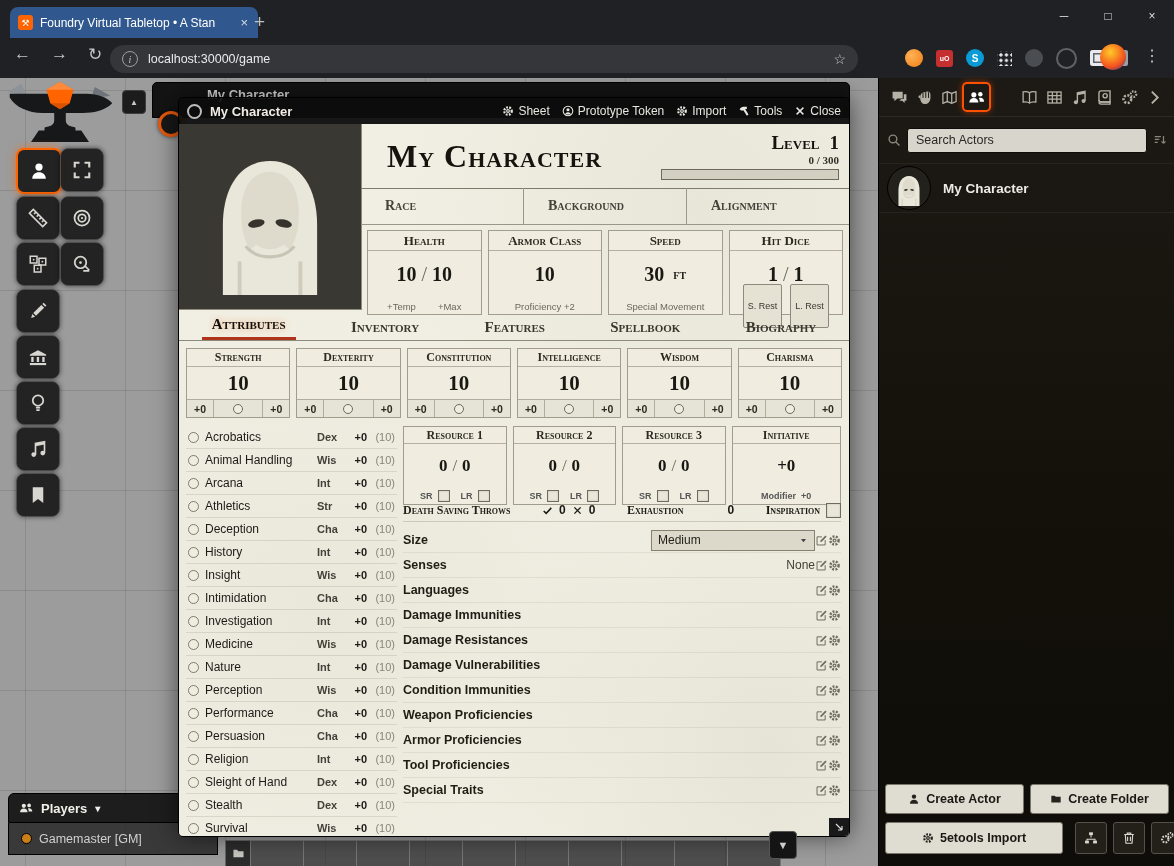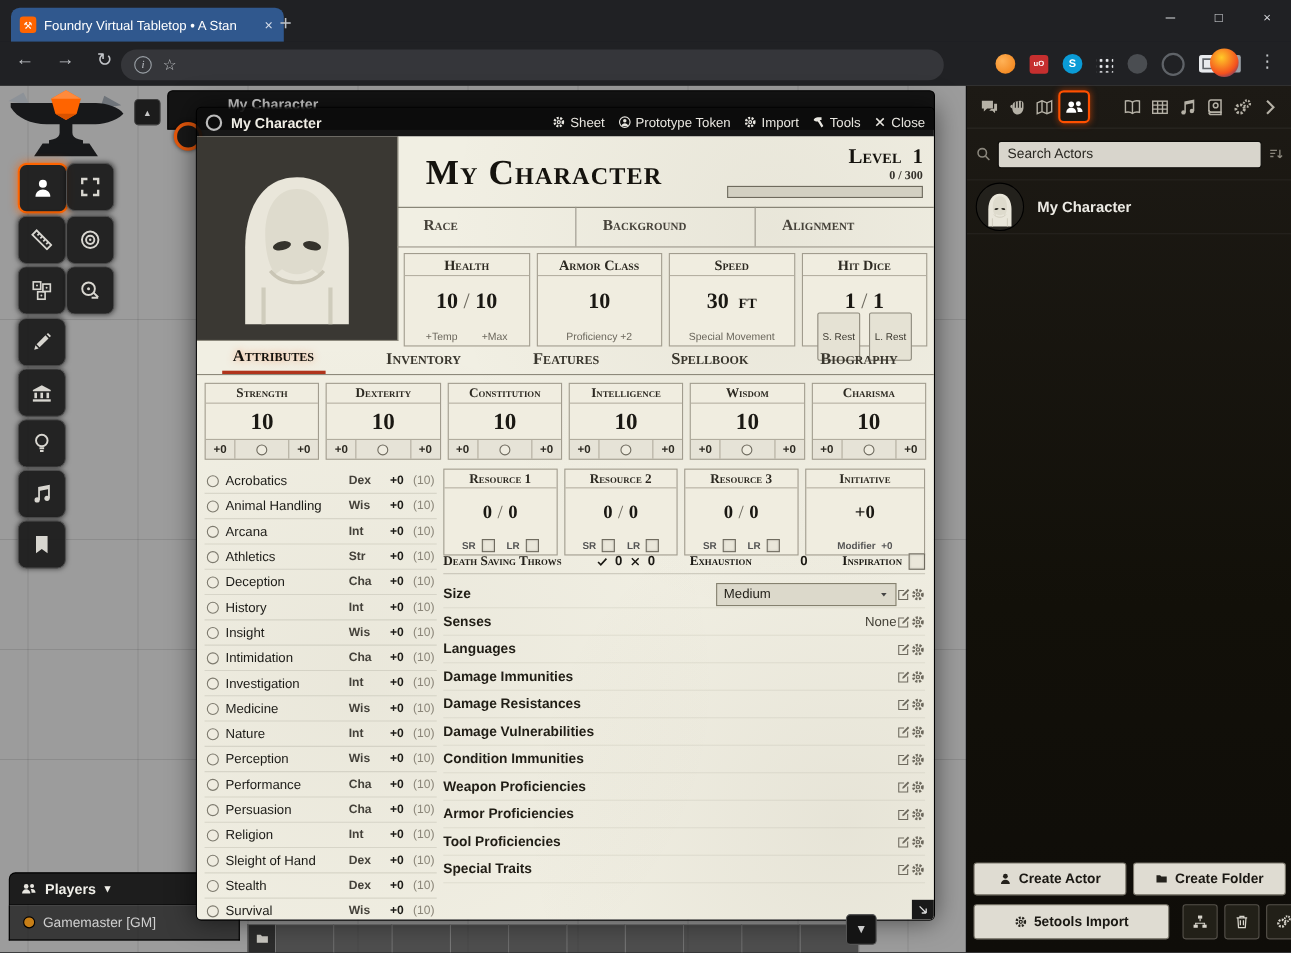--- a/index.html
+++ b/index.html
@@ -133,21 +133,21 @@
   #stats-row{position:absolute;left:182px;top:100px;right:0;height:85px;display:flex;gap:6px;padding:6px}
   .statbox{flex:1;border:1px solid #a19c8e;background:#f0ede0;display:flex;flex-direction:column}
   .statbox .sh{height:19px;border-bottom:1px solid #b5b0a2;display:flex;align-items:center;justify-content:center;
       font-size:13px;color:#2c2921}
   .statbox .sv{flex:1;display:flex;align-items:center;justify-content:center;gap:5px;
       font-family:"Liberation Serif",serif;font-weight:bold;font-size:20px;color:#1a1813}
   .statbox .sv .sep{color:#6b675c;font-weight:normal}
   .statbox .sf{height:16px;display:flex;align-items:center;justify-content:center;gap:22px;
       font-size:9.5px;color:#6b675c}
   .chip{font-size:9px;border:1px solid #8d897c;background:#e5e2d4;border-radius:2px;padding:16px 4px;color:#3a372e}
-  .unit{font-size:18px;margin-left:4px}
+  .unit{font-size:14px;margin-left:4px}
   #ntabs{position:absolute;left:0;top:185px;right:0;height:31px;display:flex;justify-content:space-around;
       align-items:flex-end;border-bottom:1px solid #8d897b;padding:0 0}
   .ntab{font-size:15px;color:#3a372e;padding:3px 10px 4px;font-variant:small-caps;
       font-family:"Liberation Serif",serif;font-weight:bold}
   .ntab.active{color:#14120d;border-bottom:3px solid #b0341c;text-shadow:0 0 7px rgba(255,110,40,.5)}
   #abilities{position:absolute;left:0;top:224px;right:0;height:70px;display:flex;gap:6px;padding:0 7px}
   .abox{flex:1;border:1px solid #a19c8e;background:#f0ede0;display:flex;flex-direction:column}
   .abox-h{height:17px;border-bottom:1px solid #b5b0a2;display:flex;align-items:center;justify-content:center;
       font-size:12px;color:#2c2921}
   .abox-score{flex:1;display:flex;align-items:center;justify-content:center;
@@ -454,20 +454,21 @@
     </div>
   </div>
   <div id="toolbar"></div>
   <div id="navbtns">
     <span>←</span>
     <span>→</span>
     <span>↻</span>
   </div>
   <div id="omnibox">
     <span class="info">i</span>
+    <span class="url">localhost:30000/game</span>
     <span class="star">☆</span>
   </div>
   <div id="extrow">
 
   <span class="ext eo">
         <b></b>
       </span>
       <span class="ext er">
         <b>uO</b>
       </span>

